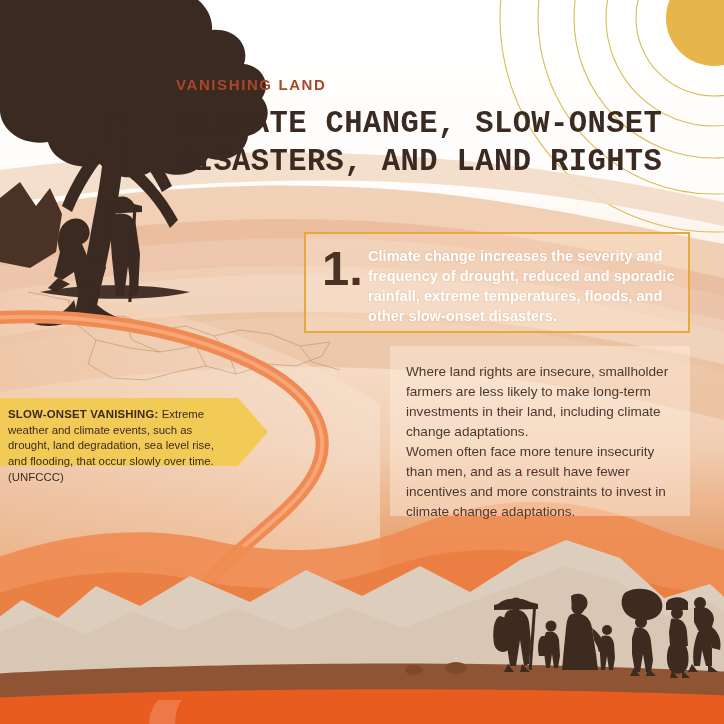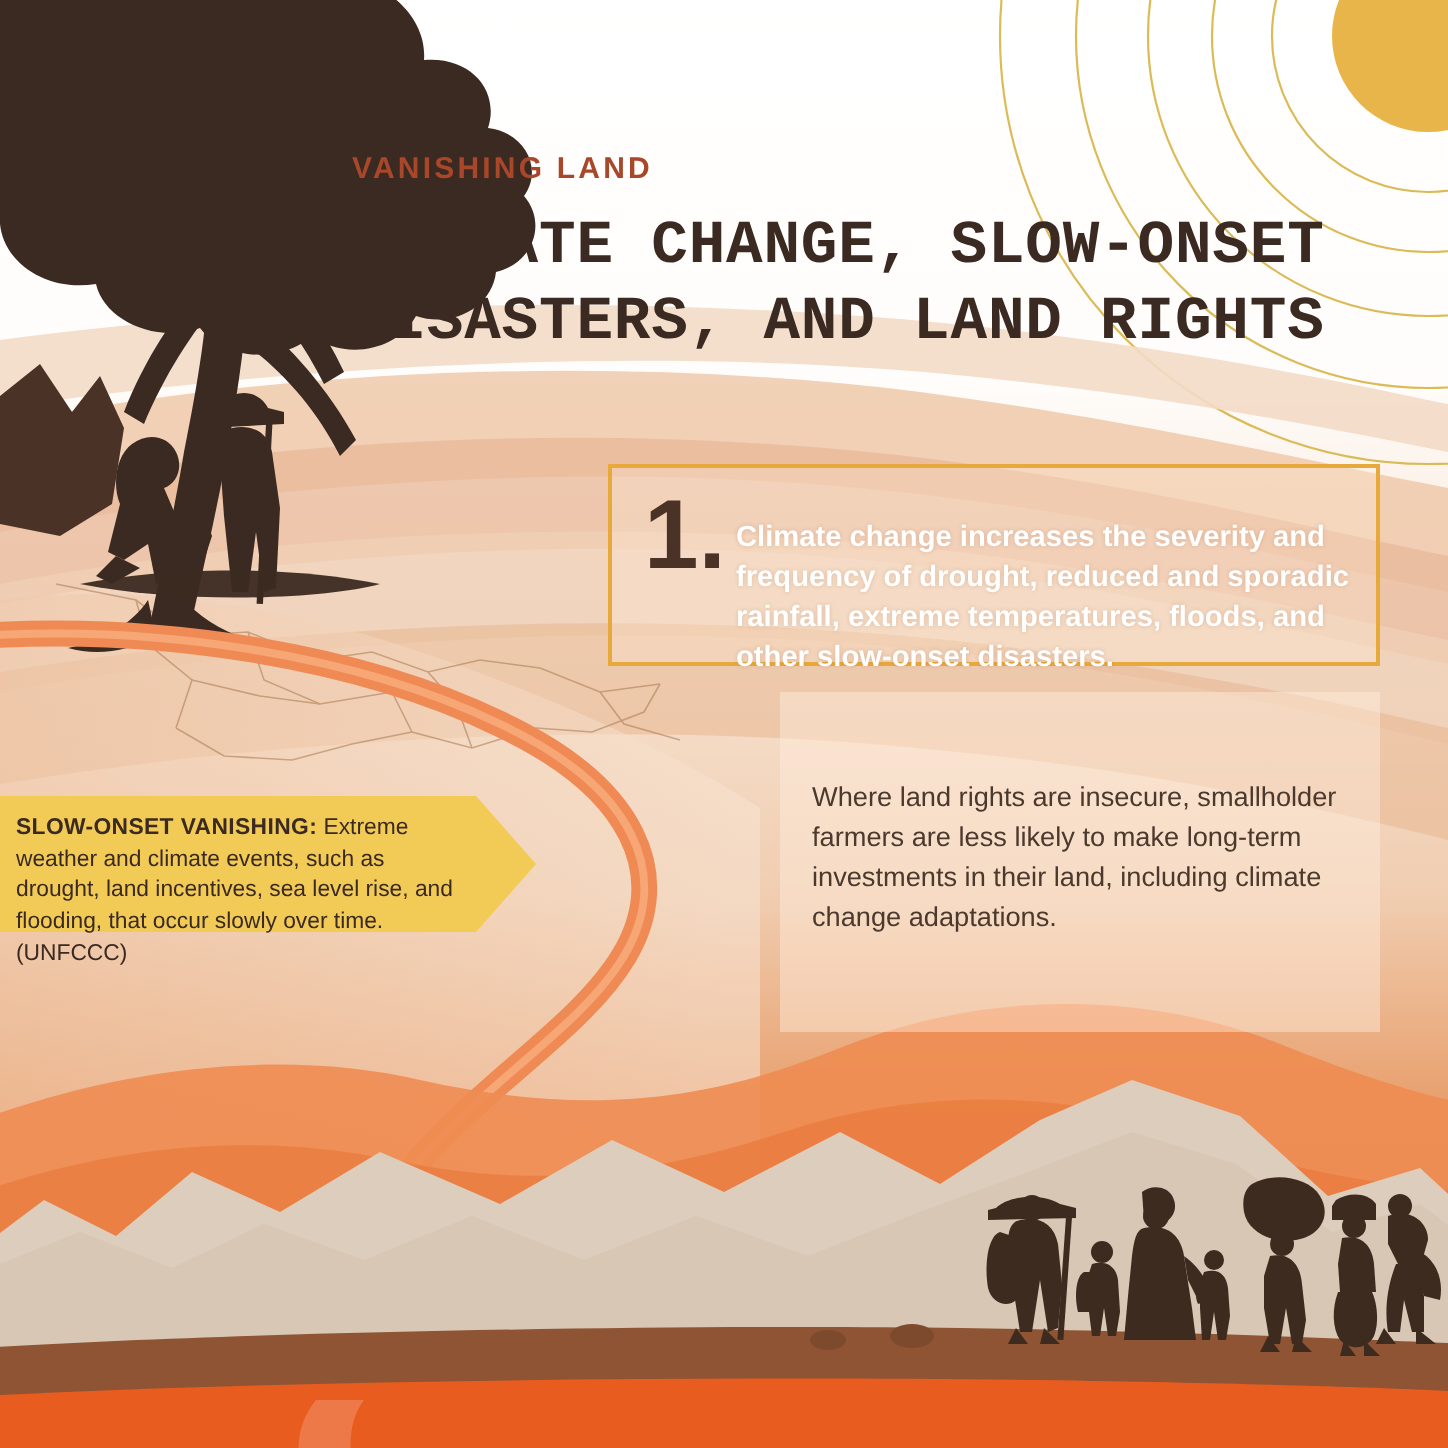--- a/index.html
+++ b/index.html
@@ -45,34 +45,33 @@
     position:absolute;left:16px;top:10px;
     font-size:49px;font-weight:bold;color:#4A3226;
     font-family:"Liberation Sans","DejaVu Sans",sans-serif;
     line-height:1;
   }
   #callout .ctext{
     position:absolute;left:62px;top:13px;width:312px;
     font-size:14.6px;font-weight:bold;line-height:1.36;
     color:#FFFFFF;
     text-shadow:0 0 2px rgba(150,90,50,0.25);
-    margin-top:13px;
   }
 
   
   #bodypanel{
     position:absolute;left:390px;top:346px;width:300px;height:170px;
     background:rgba(255,238,221,0.45);
   }
   #bodypanel p{
     margin:0;
     position:absolute;left:16px;width:272px;
     font-size:13.6px;line-height:1.48;color:#4B392E;
   }
-  #bodypanel p.p1{top:16px;margin-top:27px;}
+  #bodypanel p.p1{top:16px;}
   #bodypanel p.p2{top:96px;}
 
   
   #defbanner{
     position:absolute;left:0px;top:398px;width:268px;height:68px;
   }
   #defbanner .deftext{
     position:absolute;left:8px;top:9px;width:222px;
     font-size:11.4px;line-height:1.37;color:#3B2A21;
   }
@@ -267,19 +266,20 @@
     <span class="l2">DISASTERS, AND LAND RIGHTS</span>
   </div>
 
   <div id="callout">
     <div class="num">1.</div>
     <div class="ctext">Climate change increases the severity and frequency of drought, reduced and sporadic rainfall, extreme temperatures, floods, and other slow-onset disasters.</div>
   </div>
 
   <div id="bodypanel">
     <p class="p1">Where land rights are insecure, smallholder farmers are less likely to make long-term investments in their land, including climate change adaptations.</p>
+    <p class="p2">Women often face more tenure insecurity than men, and as a result have fewer incentives and more constraints to invest in climate change adaptations.</p>
   </div>
 
   <div id="defbanner">
-    <div class="deftext"><b>SLOW-ONSET VANISHING:</b><span> Extreme weather and climate events, such as drought, land incentives, sea level rise, and flooding, that occur slowly over time. (UNFCCC)</span></div>
+    <div class="deftext"><b>SLOW-ONSET VANISHING:</b><span> Extreme weather and climate events, such as drought, land degradation, sea level rise, and flooding, that occur slowly over time. (UNFCCC)</span></div>
   </div>
 
 </div>
 
 </body></html>

